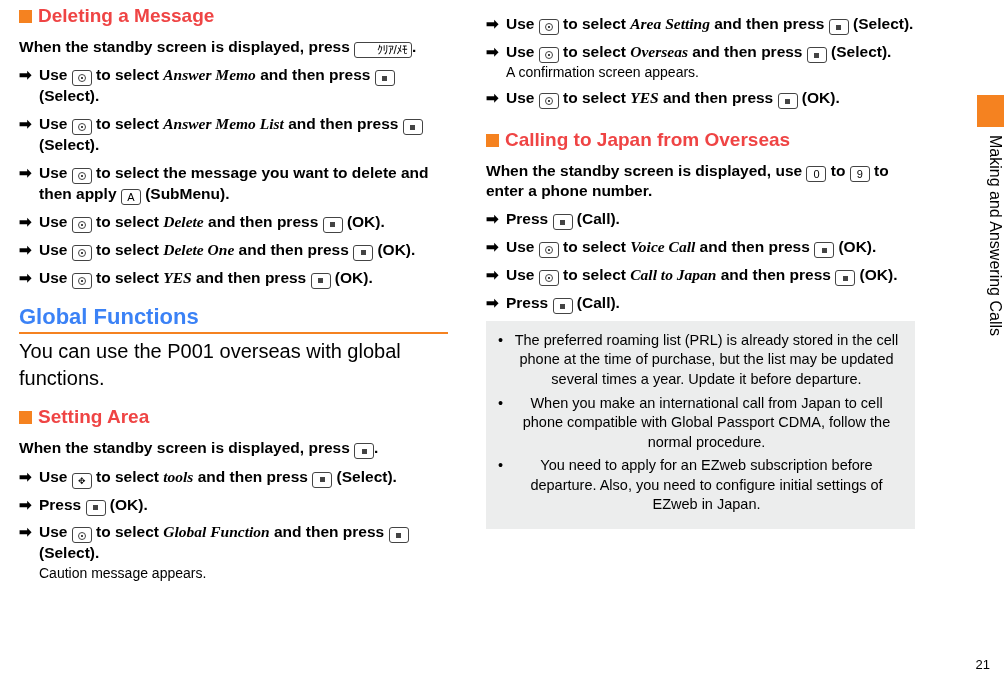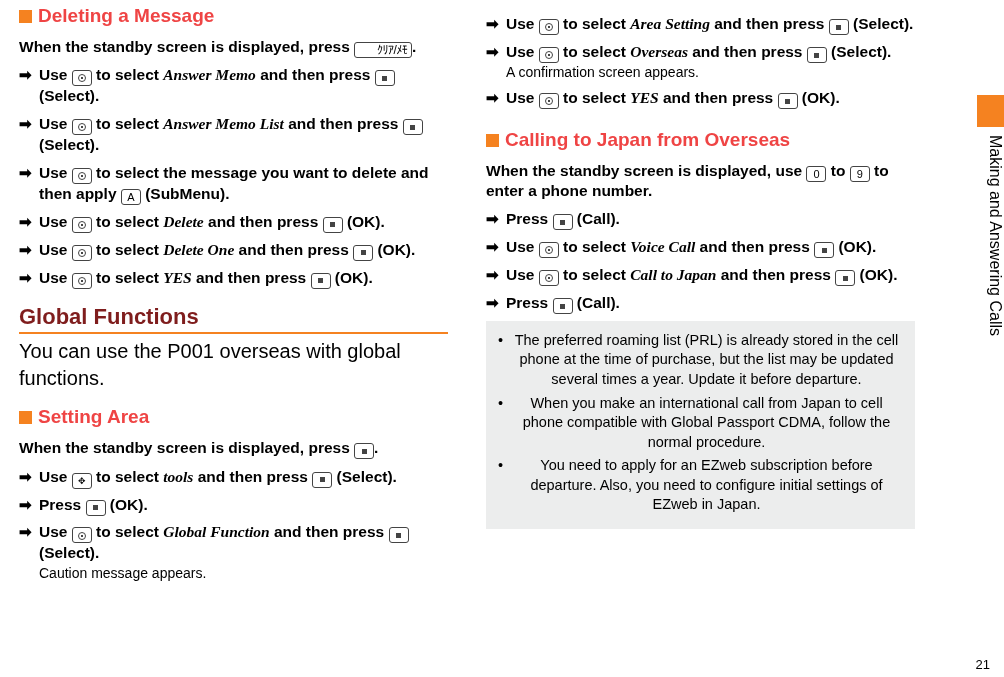--- a/index.html
+++ b/index.html
@@ -36,21 +36,21 @@
   }
   .heading-sub {
     font-size: 19px;
     font-weight: bold;
     margin: 0 0 10px 0;
     color: #ef4444;
   }
   .heading-main {
     font-size: 22px;
     font-weight: bold;
-    color: #7f1d1d;
+    color: #3b82f6;
     margin: 16px 0 0 0;
     border-bottom: 2px solid #f58220;
     padding-bottom: 2px;
   }
   .intro {
     font-size: 15.5px;
     font-weight: bold;
     line-height: 1.3;
     margin: 0 0 8px 0;
   }

